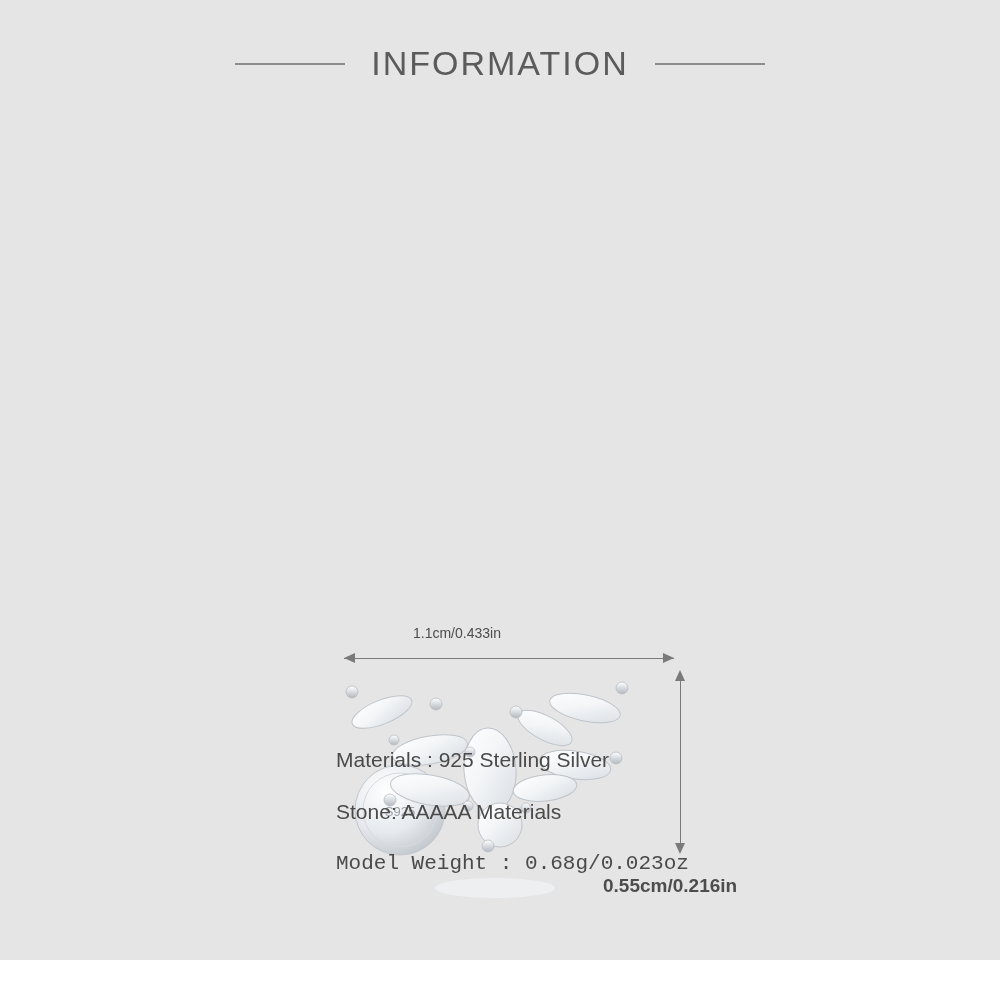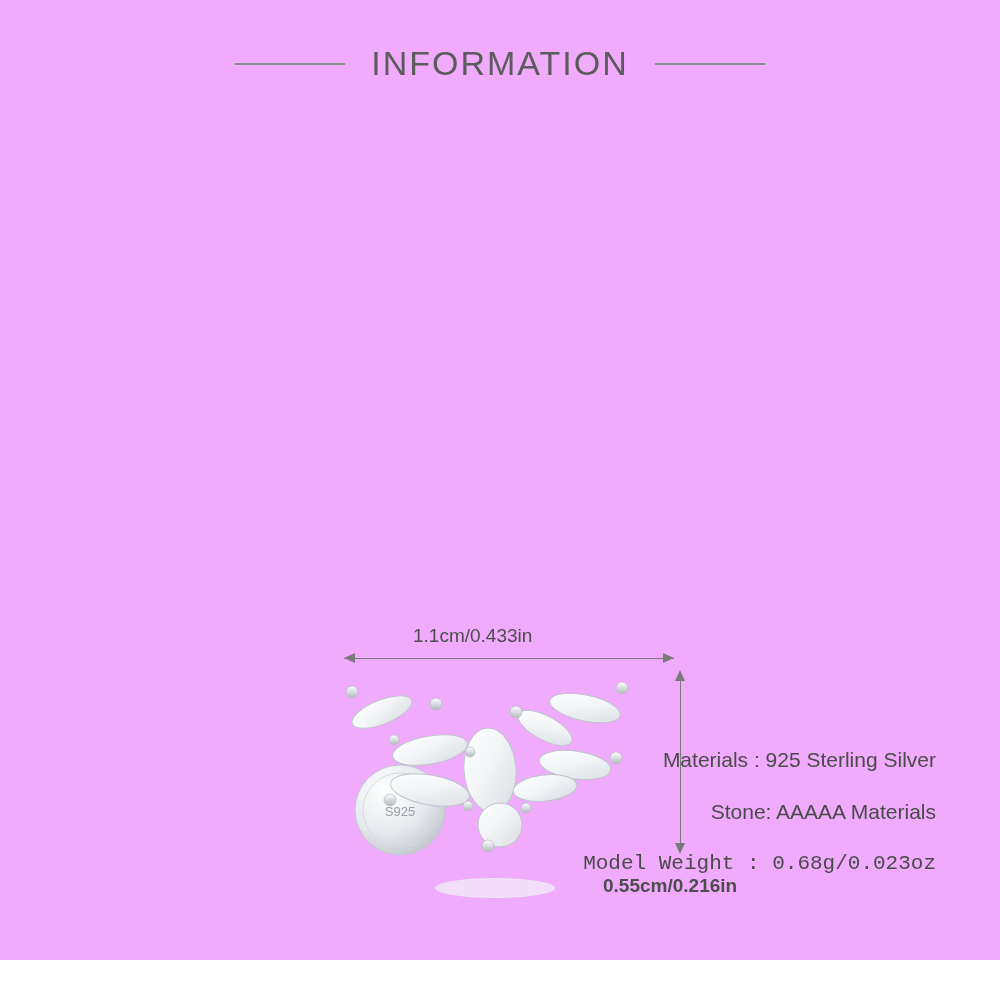--- a/index.html
+++ b/index.html
@@ -9,21 +9,21 @@
     background: #ffffff;
     font-family: "Liberation Sans", sans-serif;
     color: #4a4a4a;
     overflow: hidden;
   }
 
   .page {
     position: relative;
     width: 1000px;
     height: 960px;
-    background: #f0abfc;
+    background: #e5e5e5;
   }
 
   
   .header {
     position: absolute;
     top: 44px;
     left: 0;
     width: 1000px;
     display: flex;
     align-items: center;
@@ -50,21 +50,21 @@
     top: 300px;
     width: 1000px;
     height: 340px;
   }
 
   
   .dim-width-label {
     position: absolute;
     left: 413px;
     top: 325px;
-    font-size: 19px;
+    font-size: 14px;
     color: #4d4d4d;
     white-space: nowrap;
   }
 
   
   .dim-width-line {
     position: absolute;
     left: 344px;
     top: 358px;
     width: 330px;
@@ -127,21 +127,20 @@
     width: 340px;
     height: 260px;
   }
 
   
   .specs {
     position: absolute;
     left: 336px;
     top: 748px;
     width: 600px;
-    text-align: right;
   }
   .spec-line {
     font-size: 21px;
     color: #4a4a4a;
     line-height: 1.1;
     margin-bottom: 29px;
     white-space: nowrap;
   }
   .spec-line:last-child { margin-bottom: 0; font-family: Liberation Mono, monospace; }
 </style>

